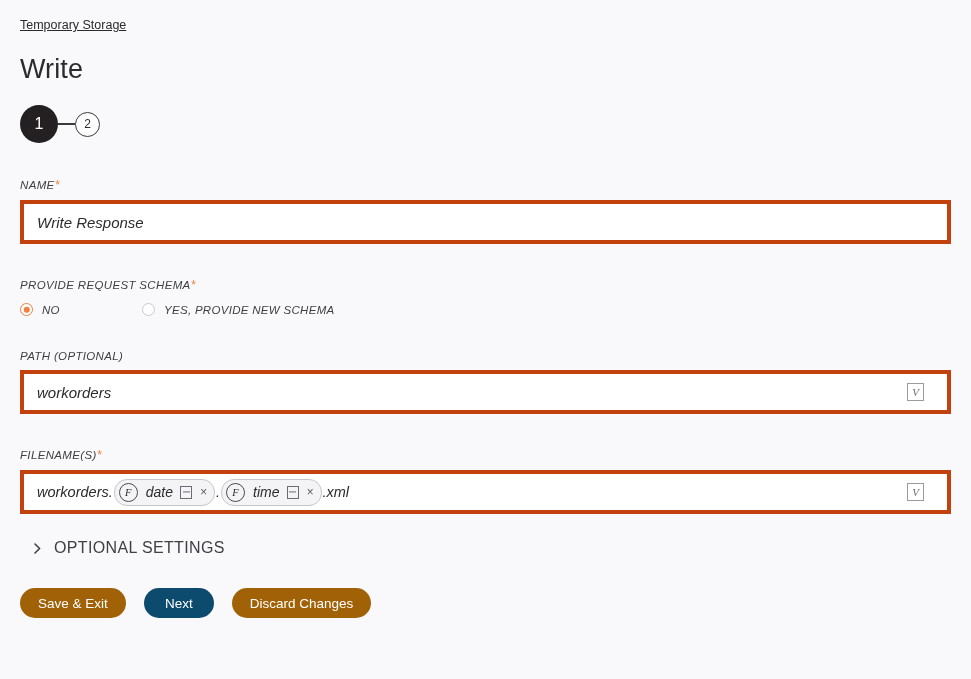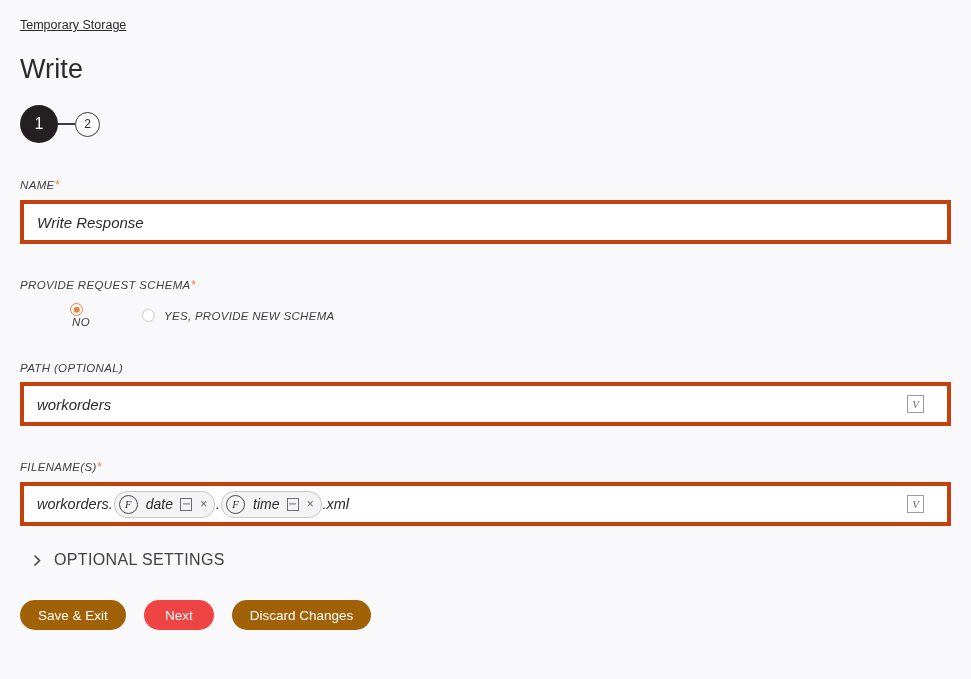--- a/index.html
+++ b/index.html
@@ -139,21 +139,21 @@
   .radio-row {
     display: flex;
     align-items: center;
     margin-top: 11px;
   }
   .radio-option {
     display: flex;
     align-items: center;
     cursor: pointer;
   }
-  .radio-option.opt0 { width: 122px; flex-direction: column; }
+  .radio-option.opt0 { width: 122px; }
   .radio-option.opt1 { width: 222px; }
   .radio-mark {
     width: 13px;
     height: 13px;
     border-radius: 50%;
     box-sizing: border-box;
     border: 1.2px solid #c9c9cf;
     background: #ffffff;
     margin-right: 9px;
     flex: 0 0 auto;
@@ -283,21 +283,21 @@
     color: #ffffff;
     font-size: 13.5px;
     font-family: "Liberation Sans", sans-serif;
     cursor: pointer;
     padding: 0 18px;
     display: inline-flex;
     align-items: center;
     justify-content: center;
   }
   .btn-gray { background: #a16207; }
-  .btn-orange { background: #ef4444; min-width: 70px; }
+  .btn-orange { background: #0c4a6e; min-width: 70px; }
   .btn + .btn { margin-left: 18px; }
 </style>
 </head>
 <body>
 
 <div class="page">
 
   <div class="breadcrumb">
     <span class="breadcrumb-link">Temporary Storage</span>
   </div>

